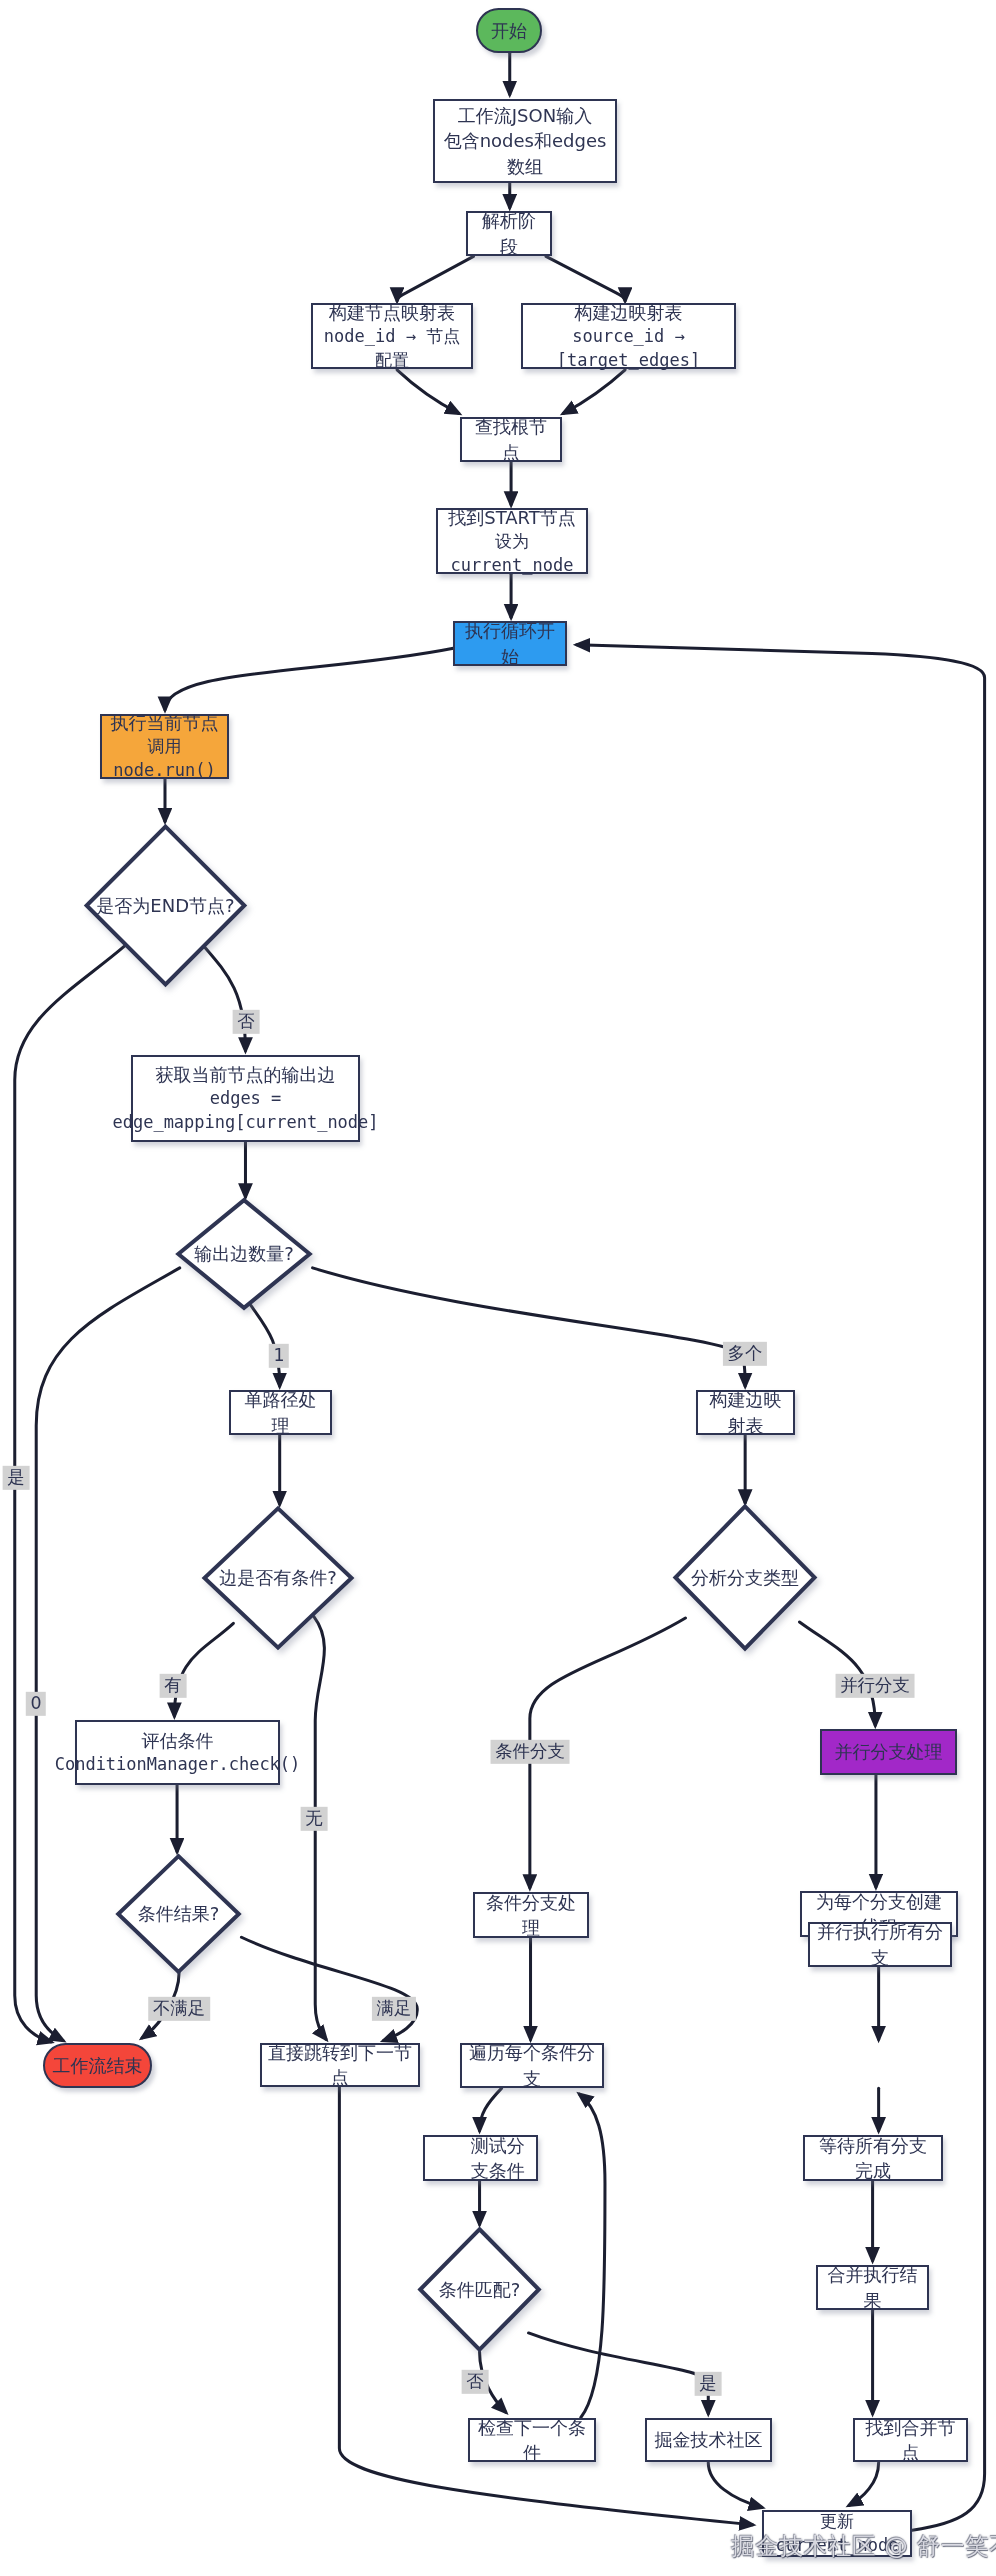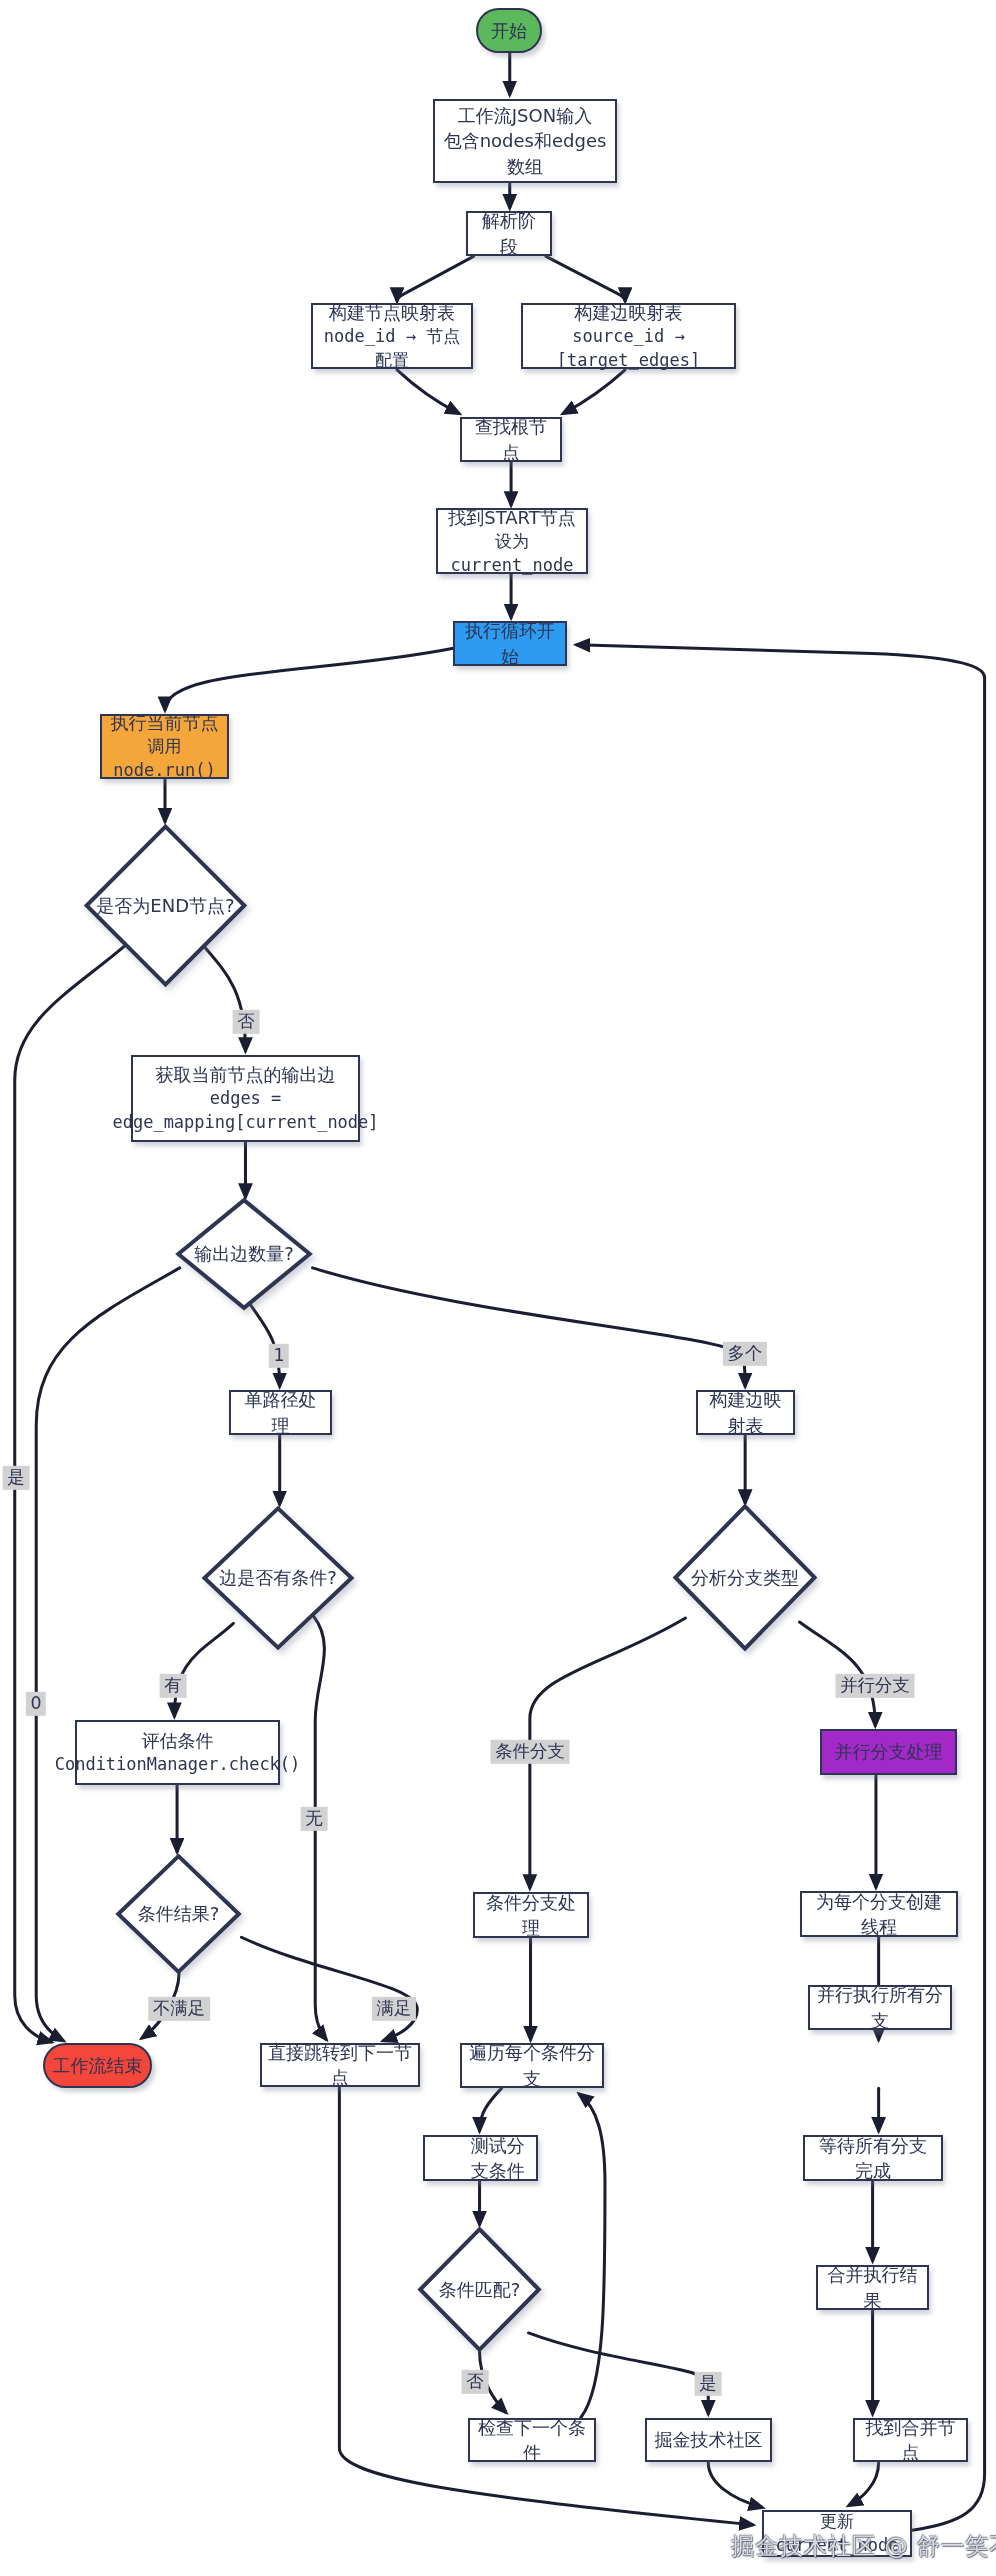--- a/index.html
+++ b/index.html
@@ -196,21 +196,21 @@
 </div>
 
 <div class="node" style="left:260px;top:2043px;width:160px;height:44px;">
   <span>直接跳转到下一节点</span>
 </div>
 
 <div class="node" style="left:460px;top:2043px;width:144px;height:45px;">
   <span>遍历每个条件分支</span>
 </div>
 
-<div class="node" style="left:808px;top:1985px;width:144px;height:45px;">
+<div class="node" style="left:808px;top:1922px;width:144px;height:45px;">
   <span>并行执行所有分支</span>
 </div>
 
 <div class="node" style="left:423px;top:2135px;width:115px;height:46px;padding-left:40px;">
   <span>测试分支条件</span>
 </div>
 
 <div class="node" style="left:803px;top:2135px;width:140px;height:46px;">
   <span>等待所有分支完成</span>
 </div>

